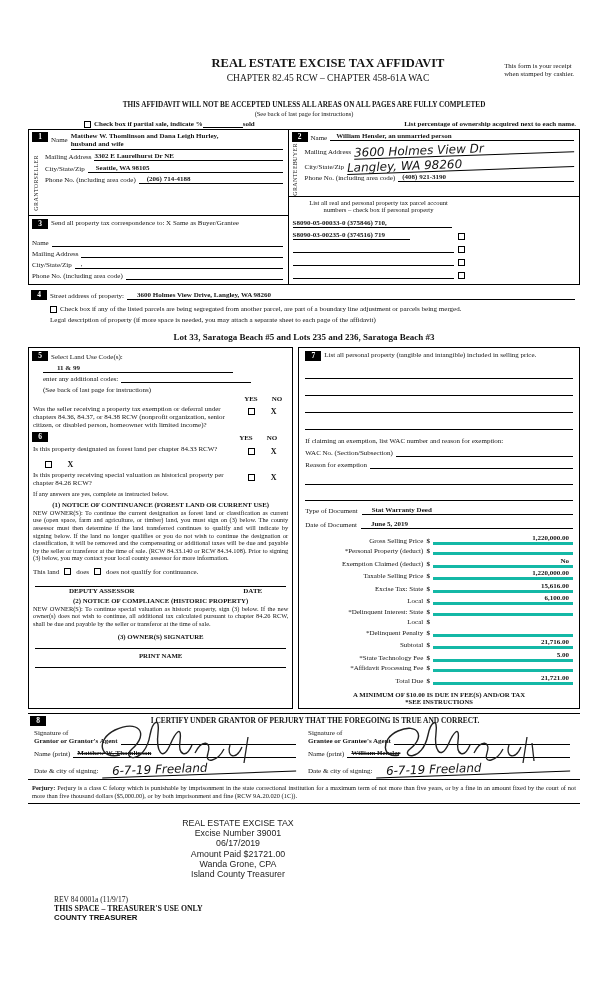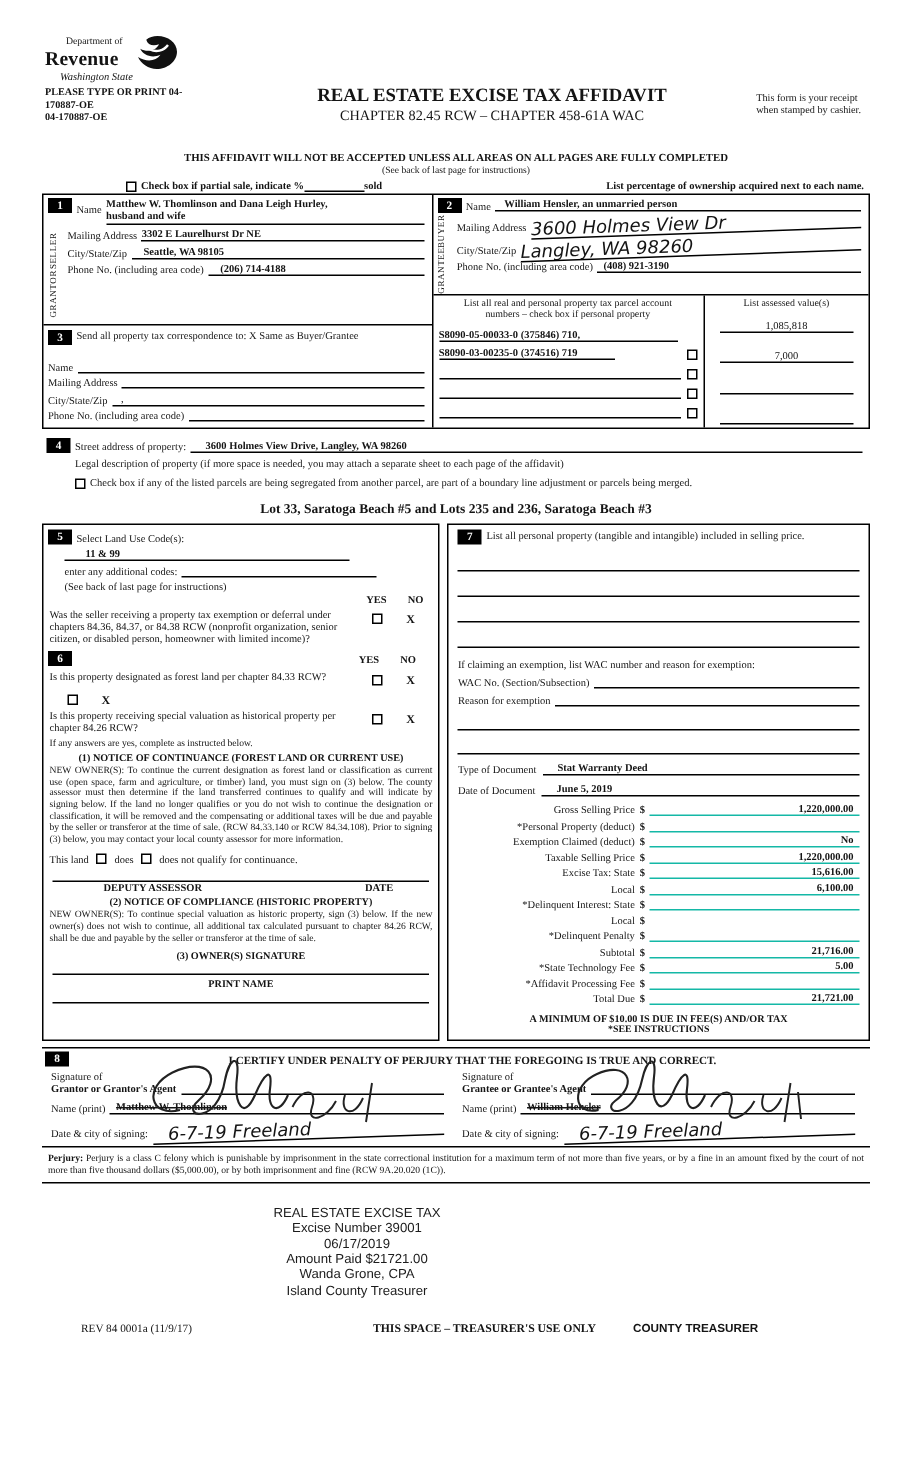--- a/index.html
+++ b/index.html
@@ -67,68 +67,48 @@
   .ynhead { display:flex; justify-content:flex-end; gap:14px; padding-right:10px; font-weight:bold; }
   .yncellwrap { display:flex; gap:16px; width:52px; flex:none; justify-content:center; align-items:center; padding-top:2px; }
   .notice { font-size:6.4px; line-height:7.6px; padding:1px 4px; text-align:justify; }
   .ntitle { font-weight:bold; font-size:6.8px; text-align:center; margin-top:2px; }
   .sigline { border-top:1px solid #000; margin:10px 6px 0 6px; }
   .deputyrow { display:flex; justify-content:space-between; padding:0 30px 0 40px; font-weight:bold; font-size:7px; }
   
   .feerow { display:flex; align-items:flex-end; margin-top:1.5px; }
   .feelbl { width:118px; text-align:right; white-space:nowrap; flex:none; }
   .feedollar { width:10px; text-align:center; font-weight:bold; flex:none; }
-  .feeline { flex:1; border-bottom:1px solid #14b8a6; text-align:right; font-weight:bold; padding-right:4px; min-height:9px; }
+  .feeline { flex:1; border-bottom:3px solid #14b8a6; text-align:right; font-weight:bold; padding-right:4px; min-height:9px; }
   .docrow { display:flex; align-items:flex-end; gap:4px; margin-top:5px; }
   
   .s8box { border-top:1.5px solid #000; border-bottom:1px solid #000; margin-top:4px; padding:2px 2px 4px 2px; position:relative; }
   .s8head { display:flex; align-items:center; gap:6px; }
   .certify { flex:1; text-align:center; font-weight:bold; font-size:7.4px; }
   .sighalves { display:flex; margin-top:3px; }
   .sighalf { width:50%; padding:0 8px 0 4px; position:relative; }
   .strike { text-decoration:line-through; }
   .scrawl { position:absolute; pointer-events:none; }
   
   .perjury { font-size:6.4px; line-height:8px; margin-top:3px; border-bottom:1px solid #000;
              padding:1px 4px 3px 4px; text-align:justify; }
   
   .stamp { margin:14px 0 0 100px; width:220px; text-align:center;
            font-family:"Liberation Sans", sans-serif; font-size:8.8px; line-height:10.3px; color:#1c1c1c; }
   
-  .footer { display:flex; align-items:flex-start; margin-top:16px; padding:0 8px 0 26px; }
+  .footer { display:flex; align-items:flex-start; margin-top:16px; padding:0 8px 0 26px;flex-direction:column; }
   .footer .fl { width:170px; font-size:7.5px; }
   .footer .fc { flex:1; text-align:center; font-weight:bold; font-size:7.8px; }
   .footer .fr { width:150px; text-align:left; font-weight:bold; font-size:7.8px; font-family:"Liberation Sans",sans-serif; }
 </style>
 </head>
 <body>
 
 <div class="page">
 
   <div class="tophdr">
-    <div class="logoblk">
-      <div class="logorow">
-        <div>
-          <div class="dept">Department of</div>
-          <div class="revword">Revenue</div>
-          <div class="stateword">Washington State</div>
-        </div>
-        <span>
-          <svg width="27" height="22" viewBox="0 0 27 22">
-            <path d="M14 0 C21 0 27 4.5 27 10.5 C27 17 20.5 22 13.5 22 C8 22 3 18.5 1 14 C6.5 17.5 13 17 16 12.5 C10.5 15 4.5 13 2.5 8.5 C7 11 13 10 15 5.5 C11 7 7.5 6 6.5 2.5 C8.5 0.8 11 0 14 0 Z" fill="#111"></path>
-            <path d="M9 9 C13 11 18 10 21 6" stroke="#fff" stroke-width="1.6" fill="none"></path>
-          </svg>
-        </span>
-      </div>
-      <div class="codes">
-        <div>PLEASE TYPE OR PRINT 04-</div>
-        <div>170887-OE</div>
-        <div>04-170887-OE</div>
-      </div>
-    </div>
     <div class="titleblk">
       <div class="maintitle">REAL ESTATE EXCISE TAX AFFIDAVIT</div>
       <div class="subtitle">CHAPTER 82.45 RCW – CHAPTER 458-61A WAC</div>
     </div>
     <div class="receipt">
       <div>This form is your receipt</div>
       <div>when stamped by cashier.</div>
     </div>
   </div>
   <div class="warn">THIS AFFIDAVIT WILL NOT BE ACCEPTED UNLESS ALL AREAS ON ALL PAGES ARE FULLY COMPLETED</div>
@@ -245,43 +225,36 @@
             </div>
           <div class="parcelline">
               <span class="fill"></span>
               <span class="cb"></span>
             </div>
           <div class="parcelline" style="margin-bottom:3px;">
               <span class="fill"></span>
               <span class="cb"></span>
             </div>
         </div>
-        <div class="assesscol">
-          <div class="parcelhead">List assessed value(s)</div>
-          <div class="assessline">1,085,818</div>
-          <div class="assessline" style="margin-top:11px;">7,000</div>
-          <div class="assessline" style="margin-top:12px;"></div>
-          <div class="assessline" style="margin-top:11px;"></div>
-        </div>
       </div>
     </div>
   </div>
 
   <div class="s4">
     <div class="frow">
       <span class="numbox">4</span>
       <span class="lbl">Street address of property:</span>
       <span class="fill bold" style="padding-left:10px;">3600 Holmes View Drive, Langley, WA  98260</span>
     </div>
-    <div class="frow" style="padding-left:22px; margin-top:1px;">
-      <span>Legal description of property (if more space is needed, you may attach a separate sheet to each page of the affidavit)</span>
-    </div>
     <div class="frow" style="padding-left:22px; margin-top:2px;">
       <span class="cb"></span>
       <span>Check box if any of the listed parcels are being segregated from another parcel, are part of a boundary line adjustment or parcels being merged.</span>
+    </div>
+    <div class="frow" style="padding-left:22px; margin-top:1px;">
+      <span>Legal description of property (if more space is needed, you may attach a separate sheet to each page of the affidavit)</span>
     </div>
     <div class="legal">Lot 33, Saratoga Beach #5 and Lots 235 and 236, Saratoga Beach #3</div>
   </div>
 
   <div class="threecols">
 
     <div class="colL">
       <div class="frow" style="padding-top:3px;">
         <span class="numbox">5</span>
         <span>Select Land Use Code(s):</span>
@@ -456,21 +429,21 @@
       </div>
 
       <div class="center bold" style="margin-top:6px; font-size:6.8px;">A MINIMUM OF $10.00 IS DUE IN FEE(S) AND/OR TAX</div>
       <div class="center" style="font-size:6.6px; font-weight:bold;">*SEE INSTRUCTIONS</div>
     </div>
   </div>
 
   <div class="s8box">
     <div class="s8head">
       <span class="numbox">8</span>
-      <span class="certify">I CERTIFY UNDER PENALTY OF PERJURY THAT THE FOREGOING IS TRUE AND CORRECT.</span>
+      <span class="certify">I CERTIFY UNDER GRANTOR OF PERJURY THAT THE FOREGOING IS TRUE AND CORRECT.</span>
     </div>
     <div class="sighalves">
       <div class="sighalf">
         <svg class="scrawl" style="left:60px; top:-14px;" width="200" height="62" viewBox="0 0 200 62">
           <path d="M30 40 C10 45 5 25 25 15 C48 4 60 18 42 34 C30 45 55 50 60 20 C63 5 70 2 68 18 C66 35 72 48 80 30 C86 16 92 10 90 26 C88 40 96 44 102 30" stroke="#222" stroke-width="1.4" fill="none"></path>
           <path d="M105 38 C112 24 122 26 118 38 C114 50 128 46 134 34 M140 30 C136 42 146 46 152 32 M158 22 L154 48" stroke="#222" stroke-width="1.3" fill="none"></path>
         </svg>
         <div class="frow" style="padding:0;">
           <span>
             <span>Signature of</span><br>

